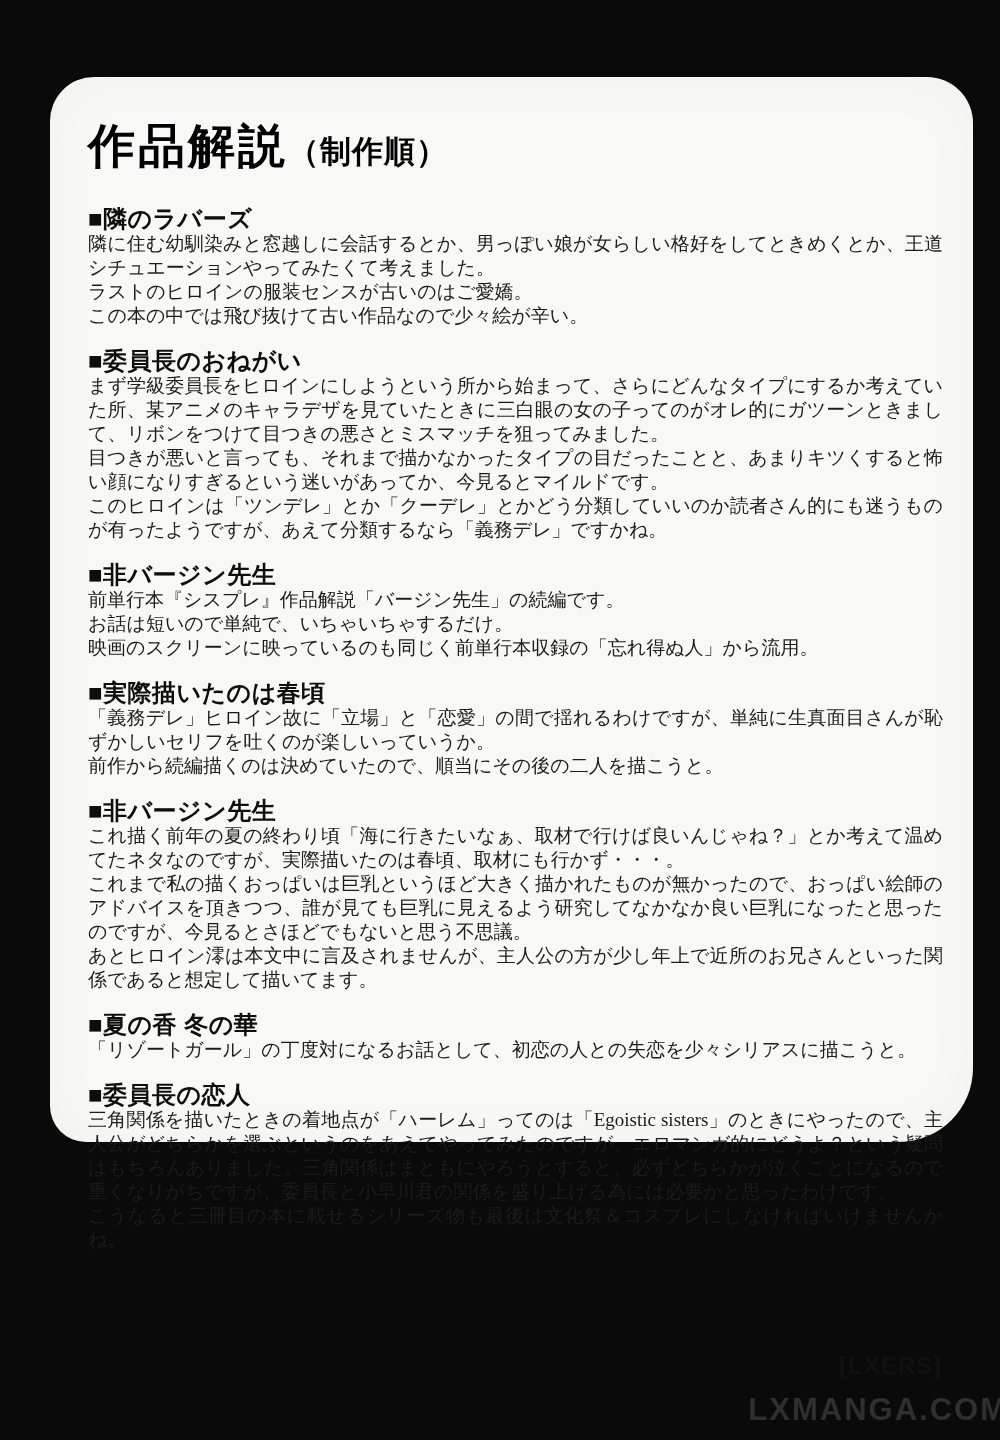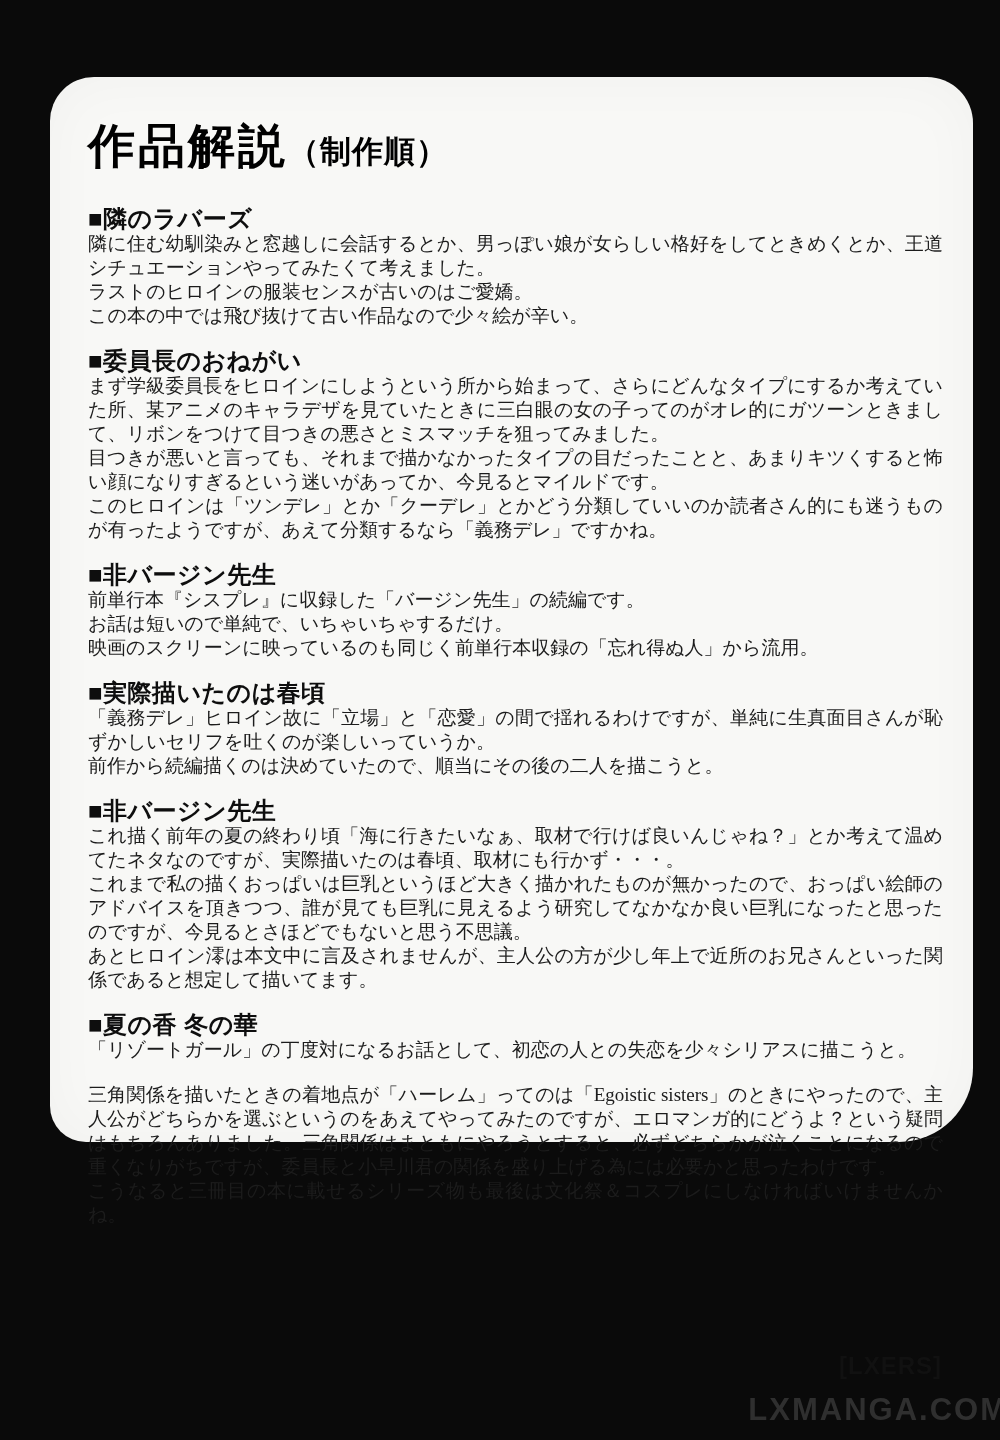--- a/index.html
+++ b/index.html
@@ -105,21 +105,21 @@
 
   <section class="section">
     <h2 class="sec-heading">■委員長のおねがい</h2>
   <p class="para">まず学級委員長をヒロインにしようという所から始まって、さらにどんなタイプにするか考えていた所、某アニメのキャラデザを見ていたときに三白眼の女の子ってのがオレ的にガツーンときまして、リボンをつけて目つきの悪さとミスマッチを狙ってみました。</p>
             <p class="para">目つきが悪いと言っても、それまで描かなかったタイプの目だったことと、あまりキツくすると怖い顔になりすぎるという迷いがあってか、今見るとマイルドです。</p>
             <p class="para">このヒロインは「ツンデレ」とか「クーデレ」とかどう分類していいのか読者さん的にも迷うものが有ったようですが、あえて分類するなら「義務デレ」ですかね。</p>
           </section>
 
   <section class="section">
     <h2 class="sec-heading">■非バージン先生</h2>
-  <p class="para">前単行本『シスプレ』に収録した「バージン先生」の続編です。</p>
+  <p class="para">前単行本『シスプレ』作品解説「バージン先生」の続編です。</p>
             <p class="para">お話は短いので単純で、いちゃいちゃするだけ。</p>
             <p class="para">映画のスクリーンに映っているのも同じく前単行本収録の「忘れ得ぬ人」から流用。</p>
           </section>
 
   <section class="section">
     <h2 class="sec-heading">■実際描いたのは春頃</h2>
   <p class="para">「義務デレ」ヒロイン故に「立場」と「恋愛」の間で揺れるわけですが、単純に生真面目さんが恥ずかしいセリフを吐くのが楽しいっていうか。</p>
             <p class="para">前作から続編描くのは決めていたので、順当にその後の二人を描こうと。</p>
           </section>
 
@@ -129,20 +129,21 @@
             <p class="para">これまで私の描くおっぱいは巨乳というほど大きく描かれたものが無かったので、おっぱい絵師のアドバイスを頂きつつ、誰が見ても巨乳に見えるよう研究してなかなか良い巨乳になったと思ったのですが、今見るとさほどでもないと思う不思議。</p>
             <p class="para">あとヒロイン澪は本文中に言及されませんが、主人公の方が少し年上で近所のお兄さんといった関係であると想定して描いてます。</p>
           </section>
 
   <section class="section">
     <h2 class="sec-heading">■夏の香 冬の華</h2>
   <p class="para">「リゾートガール」の丁度対になるお話として、初恋の人との失恋を少々シリアスに描こうと。</p>
           </section>
 
   <section class="section">
+    <h2 class="sec-heading">■委員長の恋人</h2>
   <p class="para">三角関係を描いたときの着地点が「ハーレム」ってのは「Egoistic sisters」のときにやったので、主人公がどちらかを選ぶというのをあえてやってみたのですが、エロマンガ的にどうよ？という疑問はもちろんありました。三角関係はまともにやろうとすると、必ずどちらかが泣くことになるので重くなりがちですが、委員長と小早川君の関係を盛り上げる為には必要かと思ったわけです。</p>
             <p class="para">こうなると三冊目の本に載せるシリーズ物も最後は文化祭＆コスプレにしなければいけませんかね。</p>
           </section>
 </div>
 
     </div>
   </div>
 
   <div class="credit">[LXERS]</div>
   <div class="watermark">LXMANGA.COM</div>

